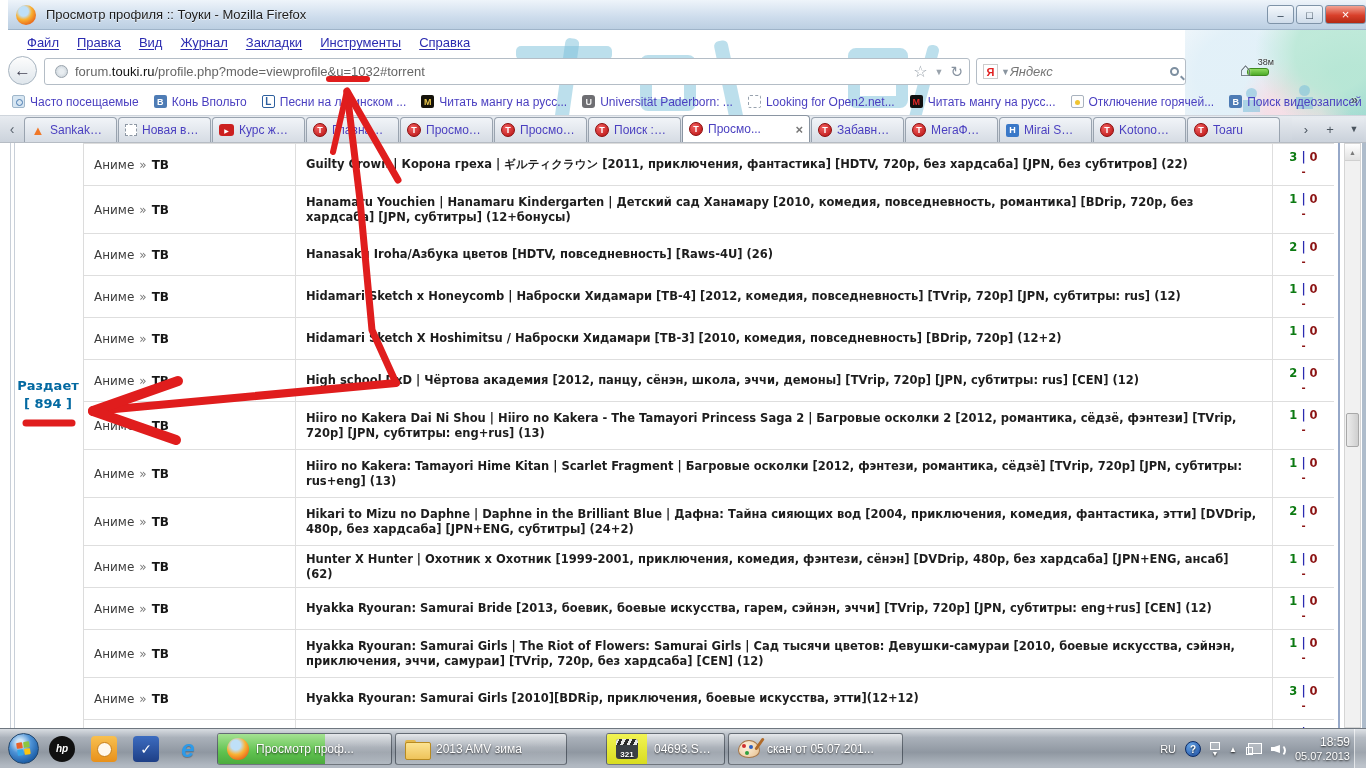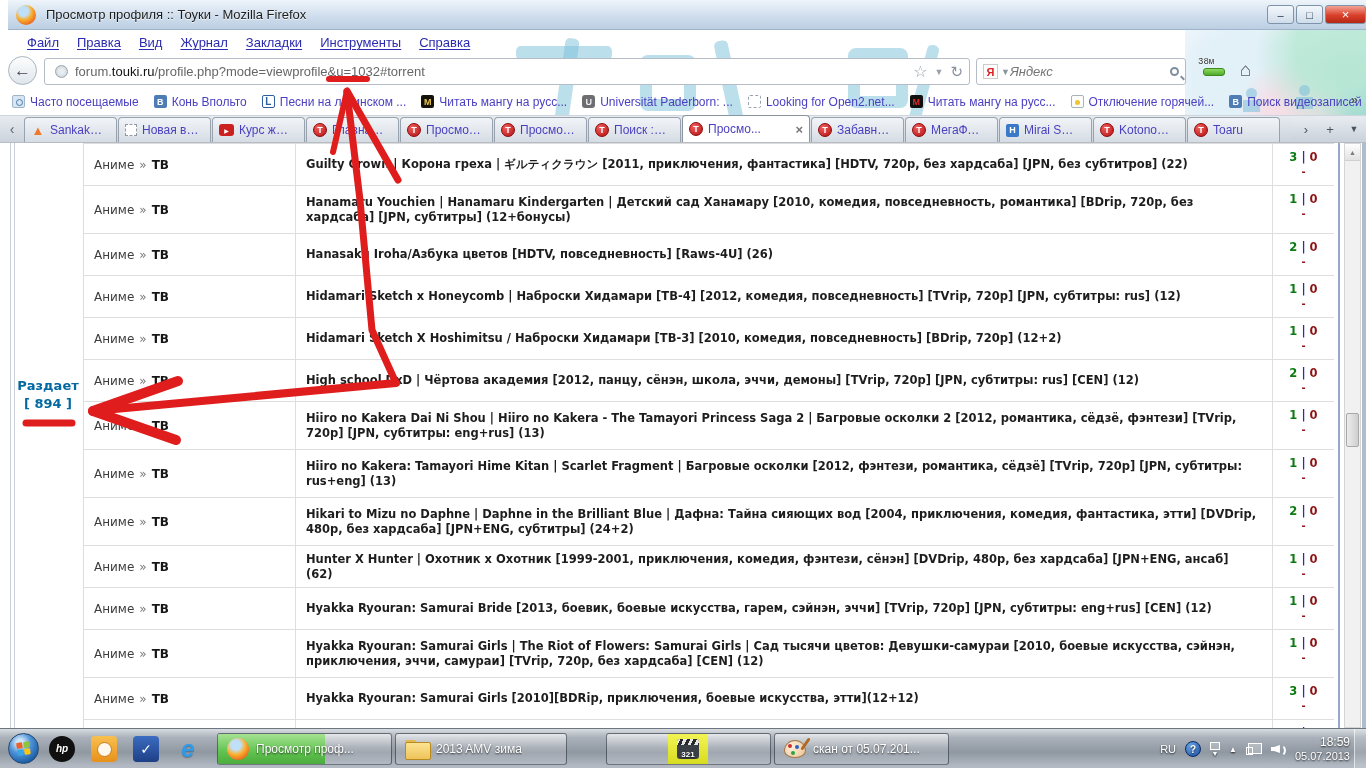--- a/index.html
+++ b/index.html
@@ -41,21 +41,21 @@
   .reload { font-size:15px; color:#8893a0; }
   .searchbox { position:absolute; left:976px; top:3px; width:210px; height:27px; background:#fff;
     border:1px solid #b4bdc6; border-radius:3px; display:flex; align-items:center; padding:0 6px; }
   .ya-ic { width:15px; height:15px; background:#fff; border:1px solid #ccc; color:#e02020;
     font-size:11px; font-weight:bold; display:flex; align-items:center; justify-content:center; margin-right:3px; }
   .searchbox input { border:none; outline:none; flex:1; font-size:13px; font-style:italic; color:#555;
     font-family:"Liberation Sans",sans-serif; min-width:0; background:transparent; }
   .mag { width:9px; height:9px; border:2px solid #7d8fa0; border-radius:50%; position:relative; flex:0 0 auto; }
   .mag::after { content:""; position:absolute; left:8px; top:8px; width:5px; height:2px;
     background:#7d8fa0; transform:rotate(45deg); }
-  .addon38 { position:absolute; left:1198px; top:2px; width:32px; text-align:left;font-family:Liberation Mono, monospace; }
+  .addon38 { position:absolute; left:1242px; top:2px; width:32px; text-align:right; }
   .addon38 .lbl { font-size:9px; color:#333; text-shadow:0 0 2px #fff; }
   .addon38 .pill { width:22px; height:8px; margin:1px auto 0; border-radius:3px; border:1px solid #3e8a1f;
     background:linear-gradient(#8edb5e,#4daa28); }
   .home-ic { position:absolute; left:1240px; top:4px; font-size:19px; color:#55606a; text-shadow:0 0 2px #fff; }
 
   
   .bookmarksbar { position:absolute; top:88px; left:0; width:100%; height:27px;
     display:flex; align-items:center; gap:3px; padding-left:6px; z-index:5; }
   .bm { display:flex; align-items:center; gap:5px; padding:2px 6px; font-size:12px; color:#4a3fc0; white-space:nowrap; }
   .bfav { width:13px; height:13px; flex:0 0 auto; display:flex; align-items:center; justify-content:center;
@@ -172,21 +172,21 @@
   .tbtn.ff::before { content:""; position:absolute; left:0; top:0; bottom:0; width:62%;
     background:linear-gradient(#a5e292,#5fc24f 60%,#4cab3e); }
   .ff-small { width:22px; height:22px; border-radius:50%; flex:0 0 auto; position:relative; z-index:1;
     background:radial-gradient(circle at 40% 32%, #bfe0f8 0 24%, #f9b233 48%, #e8641a 80%, #a33405); }
   .tbtn.folderb { width:172px; }
   .folder-ic { width:24px; height:18px; position:relative; flex:0 0 auto; }
   .folder-ic::before { content:""; position:absolute; left:0; top:0; width:11px; height:5px;
     background:#e3b84e; border-radius:2px 2px 0 0; }
   .folder-ic::after { content:""; position:absolute; left:0; top:2px; width:24px; height:16px;
     background:linear-gradient(#fce391,#eec35a); border:1px solid #b88a20; border-radius:2px; }
-  .tbtn.mpc { width:165px; margin-left:36px; padding-left:8px;flex-direction:column; }
+  .tbtn.mpc { width:119px; margin-left:36px; padding-left:0; }
   .mpc-flash { width:40px; height:100%; background:linear-gradient(#f2f452,#d8dc20); display:flex;
     align-items:center; justify-content:center; flex:0 0 auto; position:relative; z-index:1; }
   .mpc-ic { width:22px; height:20px; background:#3a3f45; border-radius:3px; position:relative;
     display:flex; align-items:flex-end; justify-content:center; color:#fff; font-size:8px; font-weight:bold; }
   .mpc-ic::before { content:""; position:absolute; top:0; left:0; right:0; height:6px; border-radius:3px 3px 0 0;
     background:repeating-linear-gradient(115deg,#e8e8e8 0 3px,#2a2a2a 3px 6px); }
   .tbtn.paintb { width:175px; }
   .paint-ic { width:22px; height:18px; border-radius:50% 50% 50% 50%/60% 60% 40% 40%;
     background:radial-gradient(circle at 35% 35%, #fdf3e0, #e8c08e); border:1px solid #a8784a; position:relative; flex:0 0 auto; }
   .paint-ic::before { content:""; position:absolute; left:3px; top:3px; width:4px; height:4px; border-radius:50%;

